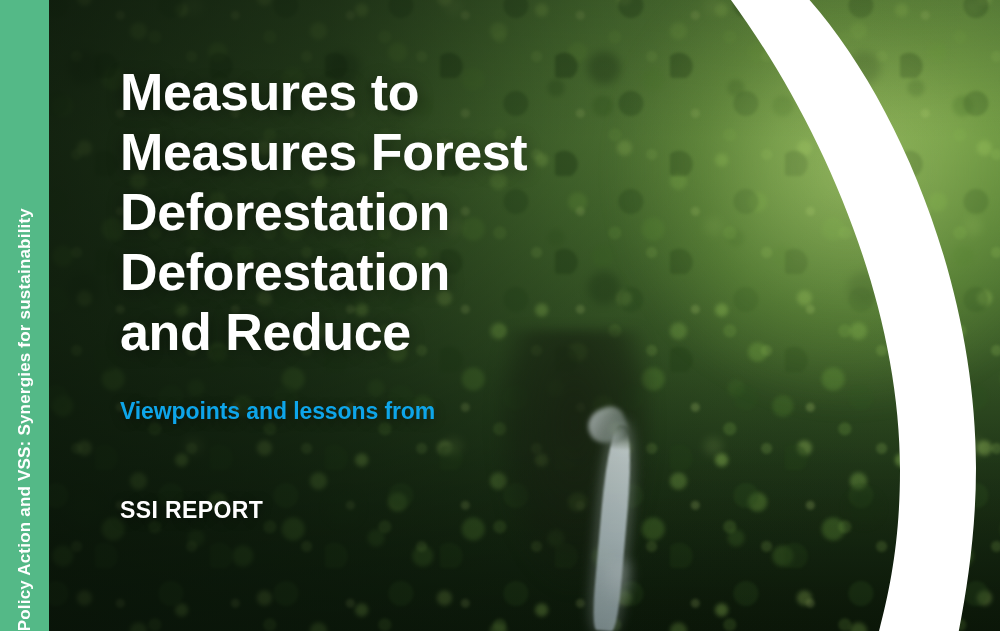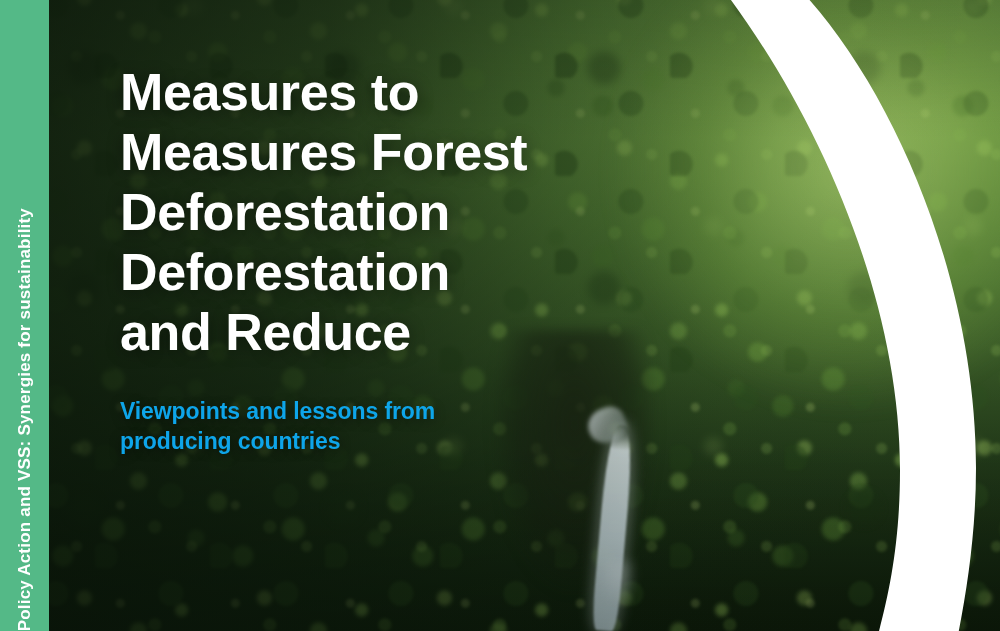--- a/index.html
+++ b/index.html
@@ -224,18 +224,18 @@
     <h1 class="title">
       <div>Measures to</div>
       <div>Measures Forest</div>
       <div>Deforestation</div>
       <div>Deforestation</div>
       <div>and Reduce</div>
     </h1>
 
     <h2 class="subtitle">
       <div>Viewpoints and lessons from</div>
-      <div>producing countries</div>
     </h2>
 
+    <div class="kicker">SSI REPORT</div>
   </div>
 
 </div>
 
 </body></html>

